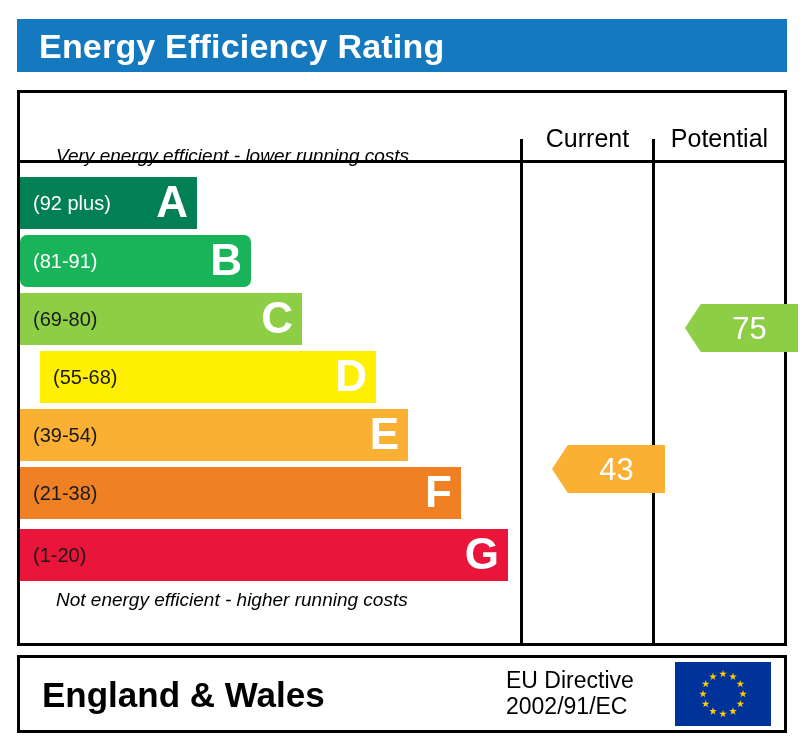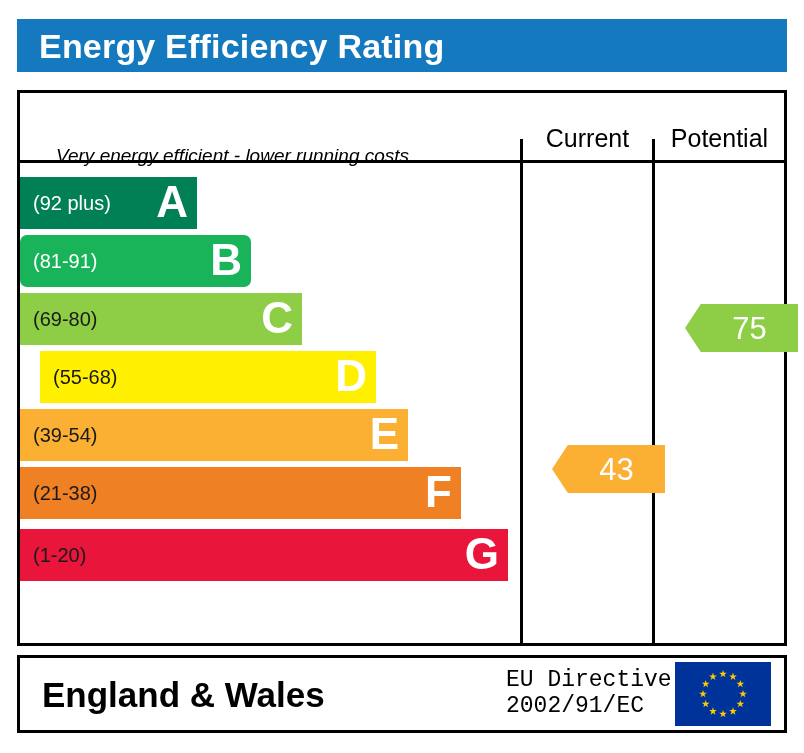--- a/index.html
+++ b/index.html
@@ -164,21 +164,20 @@
   .footer-directive {
     position: absolute;
     left: 486px;
     top: 50%;
     transform: translateY(-50%);
     font-size: 23px;
     color: #000000;
     line-height: 1.12;
     text-align: left;
     white-space: nowrap;
-    font-family: Liberation Mono, monospace;
   }
   .eu-flag {
     position: absolute;
     left: 655px;
     top: 50%;
     transform: translateY(-50%);
     width: 96px;
     height: 64px;
     background: #003399;
   }
@@ -197,20 +196,21 @@
 
     <div class="head-row">
       <div class="head-cell current">Current</div>
       <div class="head-cell potential">Potential</div>
     </div>
 
     <div class="vsep v1"></div>
     <div class="vsep v2"></div>
 
     <div class="caption top">Very energy efficient - lower running costs</div>
+    <div class="caption bottom">Not energy efficient - higher running costs</div>
 
     <div class="bands" id="bands-container">
         <div class="band" style="top: 0px; width: 177px; background: rgb(0, 128, 84);">
           <span class="band-range" style="color: rgb(255, 255, 255);">(92 plus)</span>
           <span class="band-letter">A</span>
         </div>
         <div class="band" style="top: 58px; width: 231px; background: rgb(25, 180, 89); border-radius: 7px;">
           <span class="band-range" style="color: rgb(255, 255, 255);">(81-91)</span>
           <span class="band-letter">B</span>
         </div>

